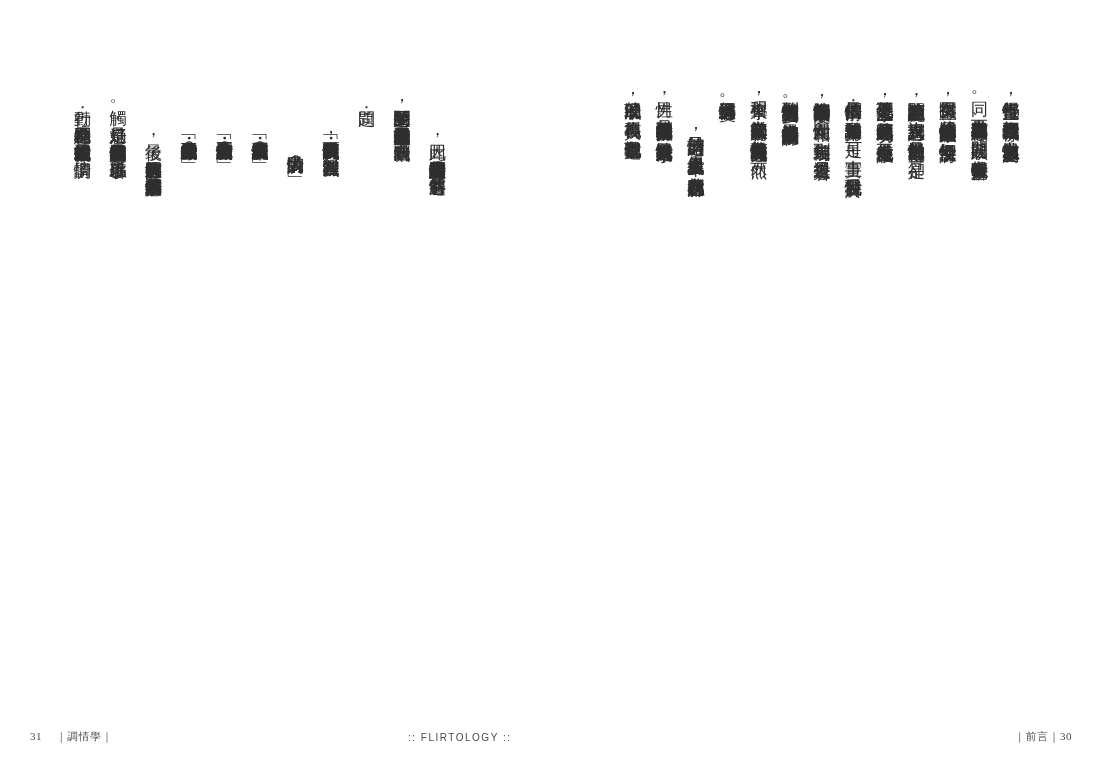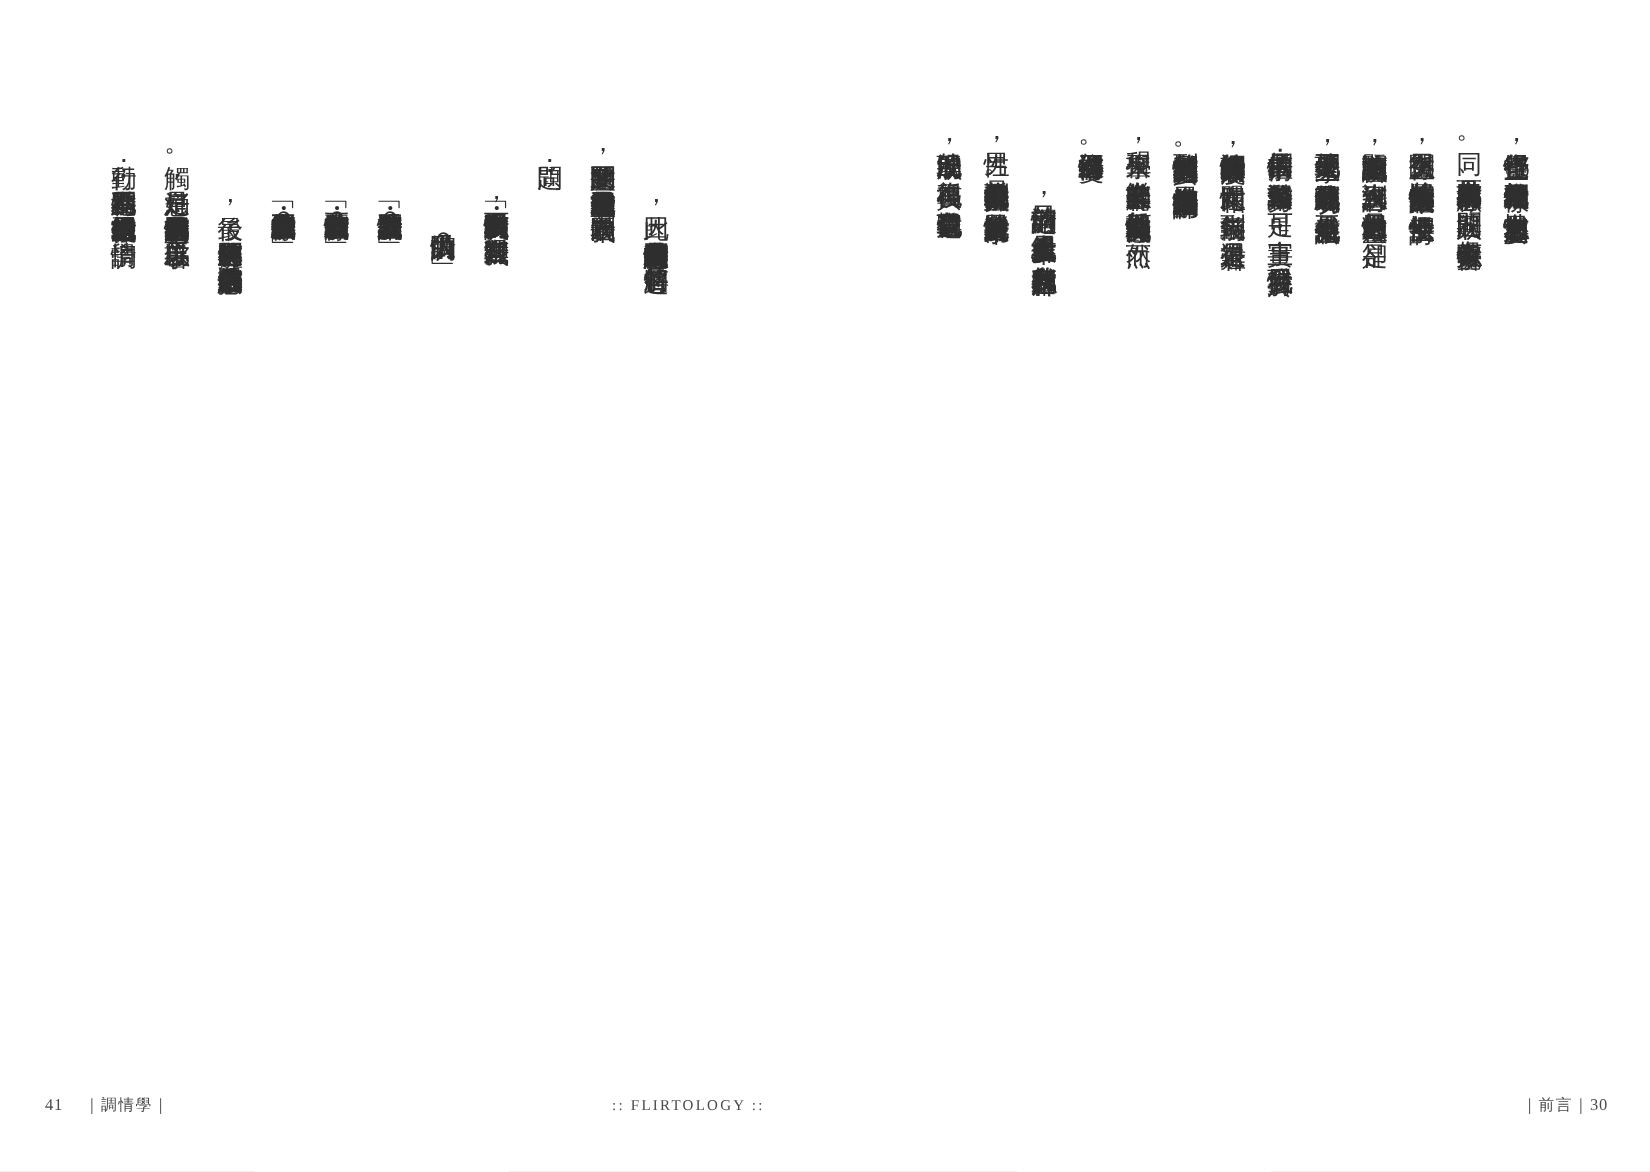--- a/index.html
+++ b/index.html
@@ -37,21 +37,21 @@
     letter-spacing:0px;
   }
   .footer{
     position:absolute;top:730px;left:0;width:1100px;height:20px;
     font-size:10.5px;color:var(--footer-ink);
   }
   .f-left{position:absolute;left:30px;top:0;}
   .f-center{
     position:absolute;left:408px;top:2px;
     font-size:10px;letter-spacing:1.5px;
-    font-family:Liberation Serif, serif;
+    font-family:Liberation Sans, sans-serif;
   }
   .f-right{position:absolute;right:28px;top:0;}
   .pagenum{
     font-size:11px;letter-spacing:0.5px;
     font-family:"Liberation Serif","DejaVu Serif",serif;
   }
   .f-label{letter-spacing:1px;}
   .f-left .pagenum{margin-right:14px;}
   .f-right .pagenum{margin-left:0;}
 </style>
@@ -85,21 +85,21 @@
       <div class="col">到我的無懼調情之旅有男性參與。大多男性都偏好透過我的線上調情學課</div>
       <div class="col">程來學習，樂於在其安全的客廳，熟悉如何與女性交流的神奇觀念。然而，</div>
       <div class="col">這個情況已經有了轉變。</div>
       <div class="col" style="padding-top: 2em;">目前的調情之旅，人員組成大多是男女各半。我所有的私人客戶都是</div>
       <div class="col">男性，這是近年來我觀察到的部分重大轉折。我將男性樂於站出來尋求幫</div>
       <div class="col">助的狀況湧現，視為一種復興，我也喜歡這個現象。</div>
     </div>
 
   <div class="footer">
     <span class="f-left">
-      <span class="pagenum">41</span><span class="f-label">｜調情學｜</span>
+      <span class="pagenum">31</span><span class="f-label">｜調情學｜</span>
     </span>
     <span class="f-center">:: FLIRTOLOGY ::</span>
     <span class="f-right">
       <span class="f-label">｜前言｜</span><span class="pagenum">30</span>
     </span>
   </div>
 
 </div>
 
 </body></html>

